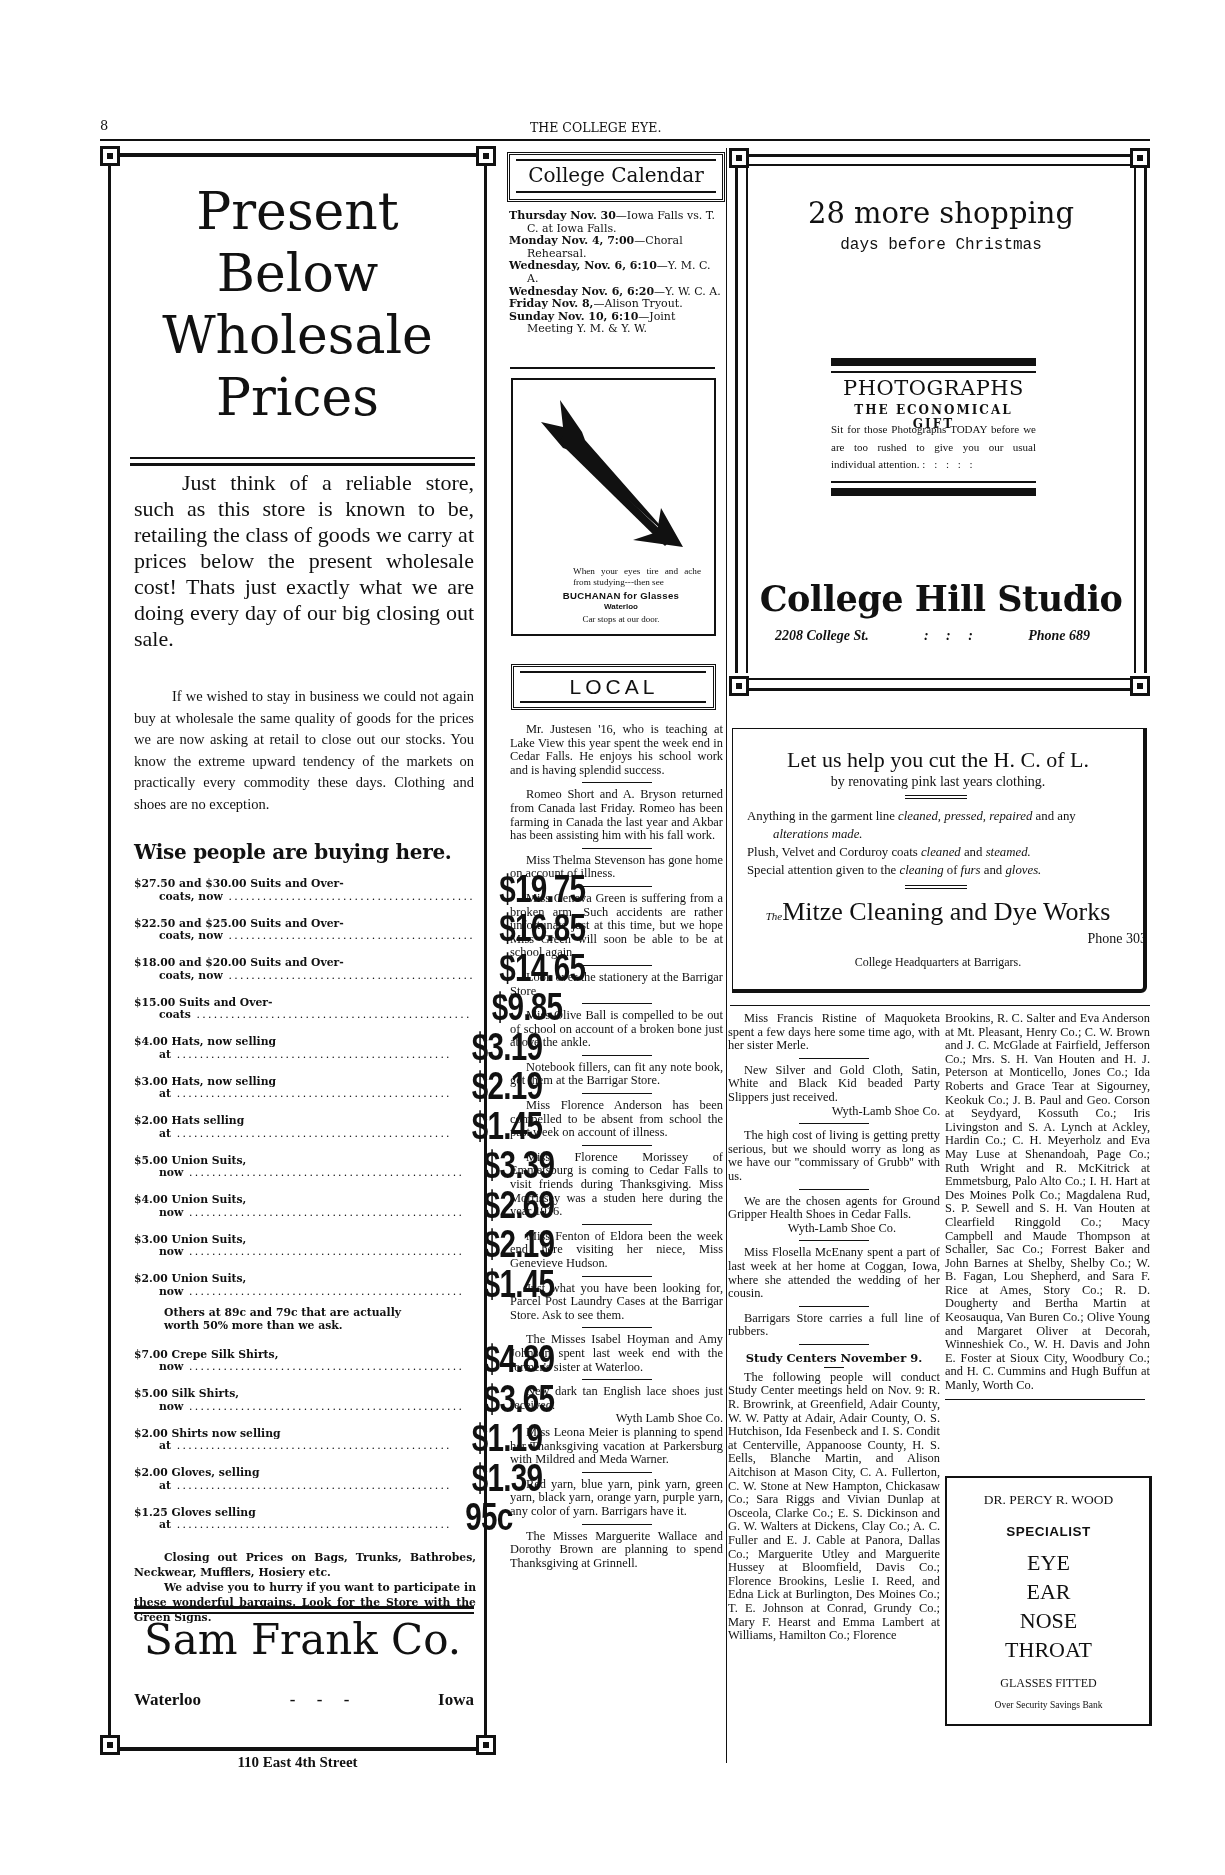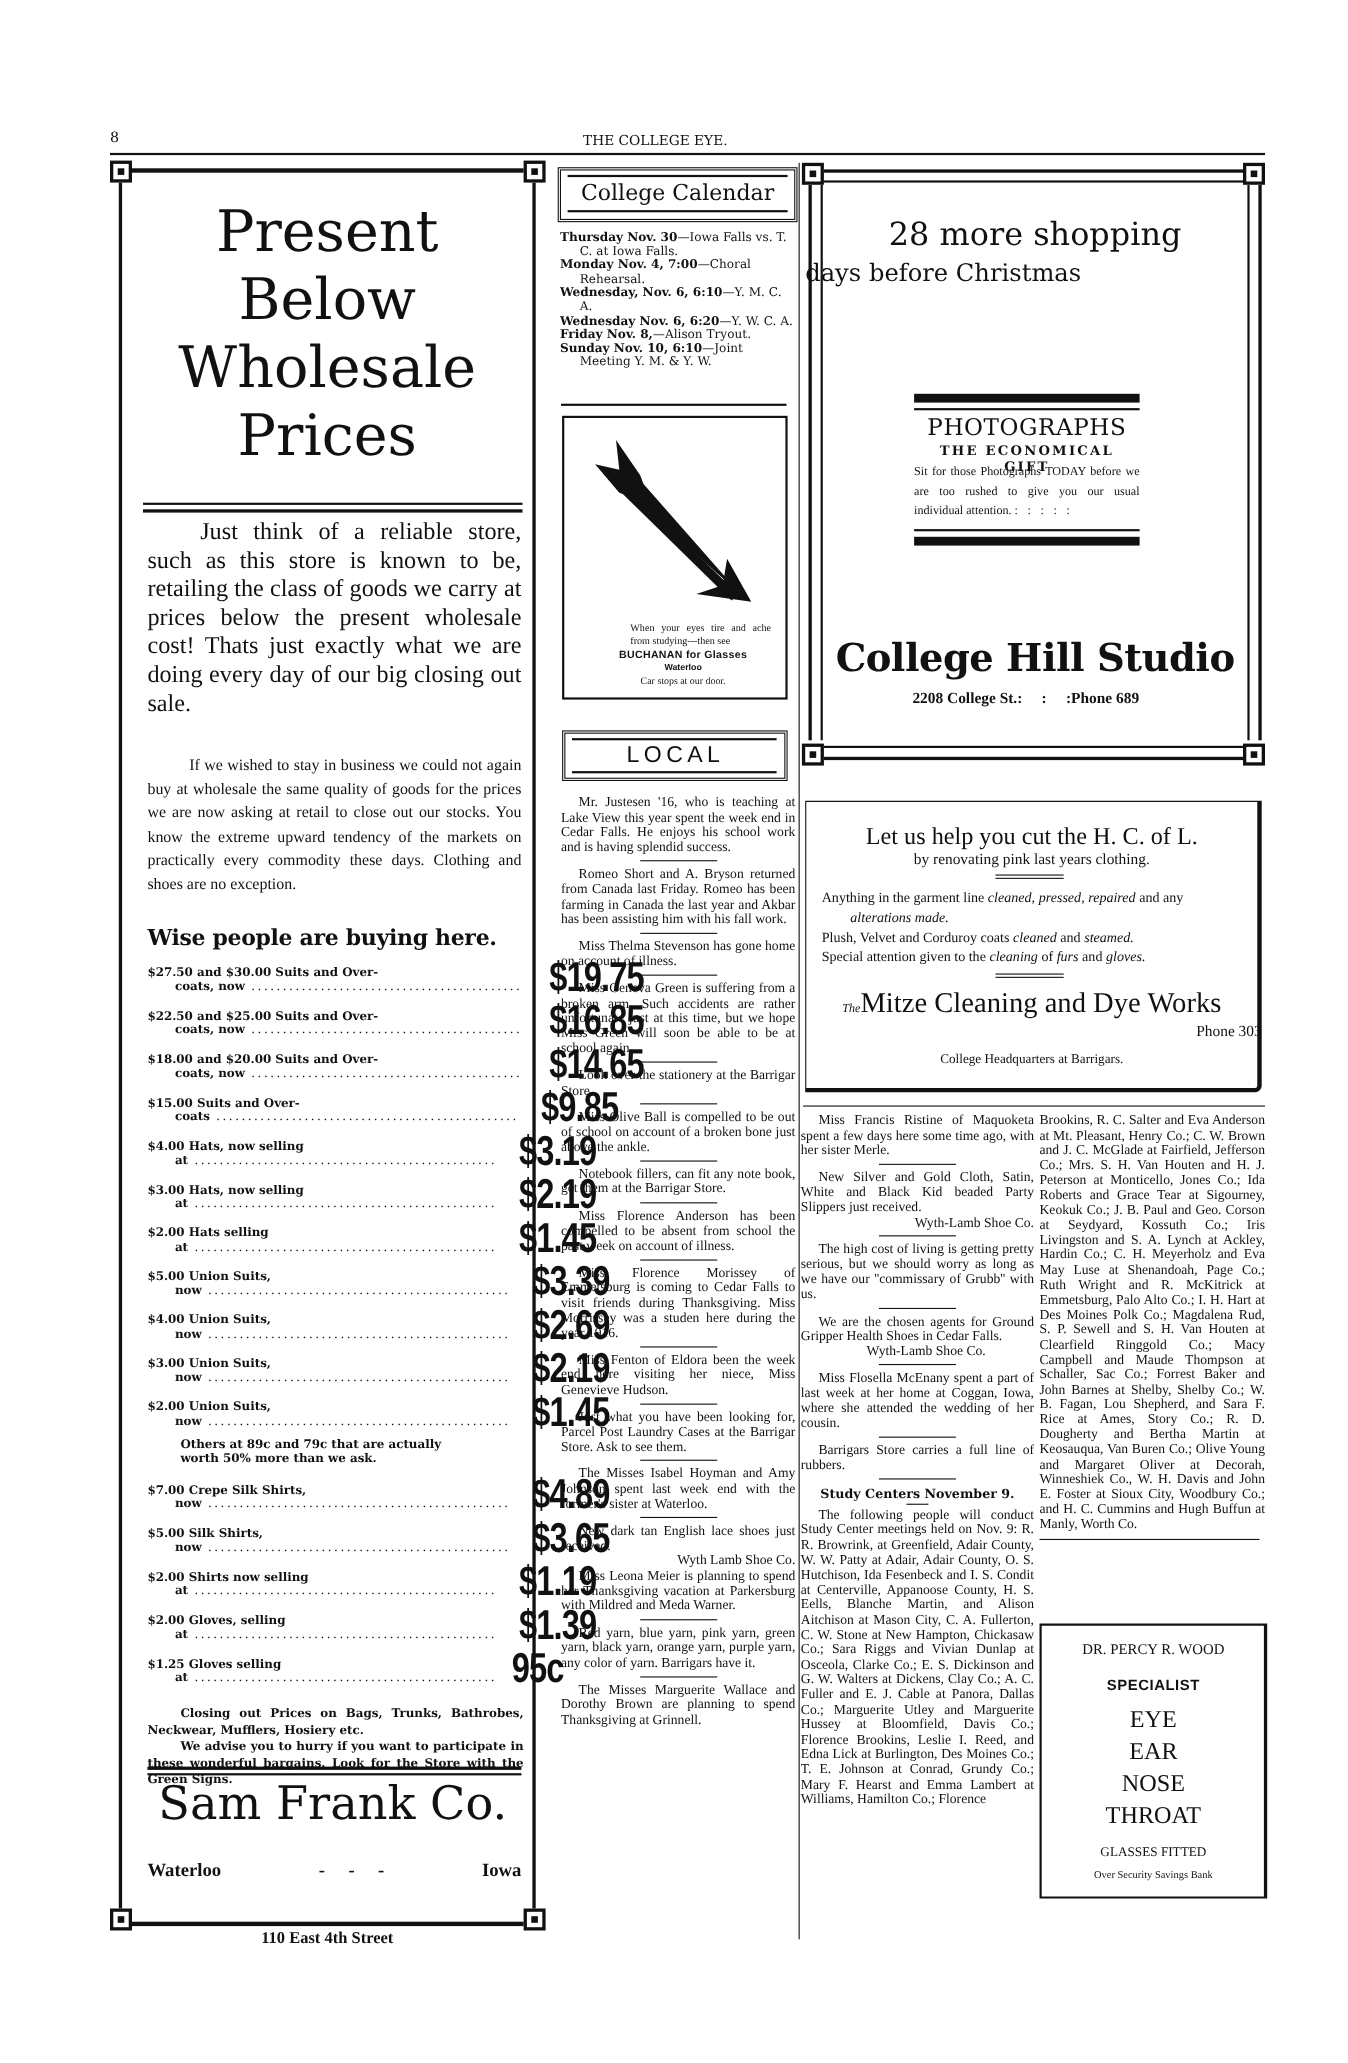--- a/index.html
+++ b/index.html
@@ -311,35 +311,35 @@
   <div class="abs rule" style="left:3px;top:20px;width:3px;height:505px;"></div>
   <div class="abs rule" style="left:14px;top:20px;width:2px;height:505px;"></div>
   <div class="abs rule" style="left:402px;top:20px;width:2px;height:505px;"></div>
   <div class="abs rule" style="left:412px;top:20px;width:3px;height:505px;"></div>
   <div class="sq" style="left:-3px;top:0px;"></div>
   <div class="sq" style="left:398px;top:0px;"></div>
   <div class="sq" style="left:-3px;top:528px;"></div>
   <div class="sq" style="left:398px;top:528px;"></div>
 
   <div class="abs dserif" style="left:0;top:48px;width:418px;text-align:center;font-size:29px;">28 more shopping</div>
-  <div class="abs dserif" style="left:0;top:88px;width:418px;font-size:22px;">days before Christmas</div>
+  <div class="abs dserif" style="left:0;top:88px;width:418px;text-align:center;font-size:16px;font-family:Liberation Mono, monospace;">days before Christmas</div>
 
   <div class="abs rule" style="left:99px;top:210px;width:205px;height:8px;"></div>
   <div class="abs rule" style="left:99px;top:223px;width:205px;height:2px;"></div>
   <div class="abs dserif" style="left:99px;top:228px;width:205px;text-align:center;font-size:21px;letter-spacing:.5px;">PHOTOGRAPHS</div>
   <div class="abs dserif" style="left:99px;top:255px;width:205px;text-align:center;font-size:12px;font-weight:bold;letter-spacing:2px;">THE ECONOMICAL GIFT</div>
   <div class="abs serif" style="left:99px;top:273px;width:205px;font-size:11px;line-height:17.5px;text-align:justify;">
     <span>Sit for those Photographs TODAY before we are too rushed to give you our usual individual attention.</span>
     <span style="word-spacing:6px;">: : : : :</span>
   </div>
   <div class="abs rule" style="left:99px;top:333px;width:205px;height:2px;"></div>
   <div class="abs rule" style="left:99px;top:340px;width:205px;height:8px;"></div>
 
   <div class="abs dserif" style="left:0;top:430px;width:418px;text-align:center;font-size:35px;font-weight:bold;letter-spacing:-.5px;">College Hill Studio</div>
-  <div class="abs serif" style="left:43px;top:480px;width:315px;display:flex;justify-content:center;font-size:14px;font-weight:bold;">
+  <div class="abs serif" style="left:43px;top:480px;width:315px;display:flex;justify-content:space-between;font-size:14px;font-weight:bold;font-style:italic;">
     <span>2208 College St.</span>
     <span style="white-space:pre;">:     :     :</span>
     <span>Phone 689</span>
   </div>
 </div>
 
 <div class="abs" style="left:732px;top:728px;width:415px;height:265px;border:1px solid #111;border-right:4px solid #111;border-bottom:4px solid #111;border-radius:0 0 6px 0;">
   <div class="abs serif" style="left:0;top:18px;width:410px;text-align:center;font-size:22px;">Let us help you cut the H. C. of L.</div>
   <div class="abs serif" style="left:0;top:45px;width:410px;text-align:center;font-size:14px;">by renovating pink last years clothing.</div>
   <div class="abs rule" style="left:172px;top:66px;width:62px;height:1px;"></div>

